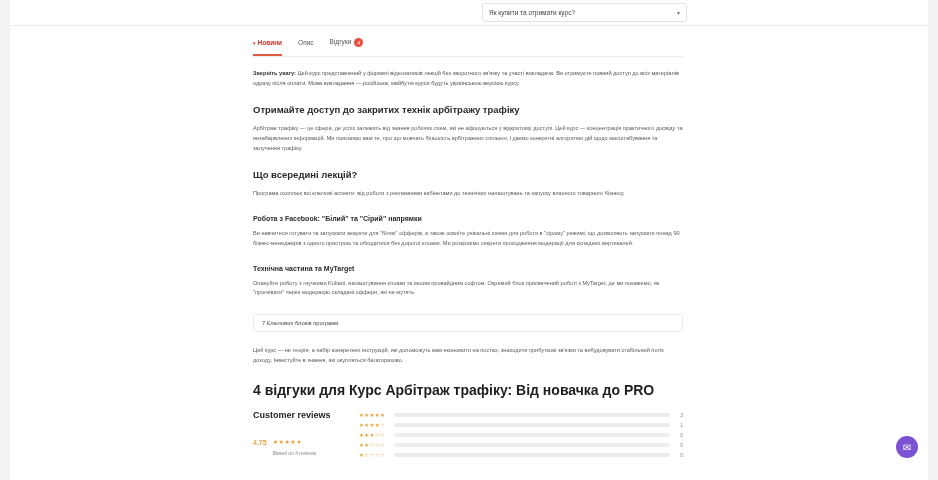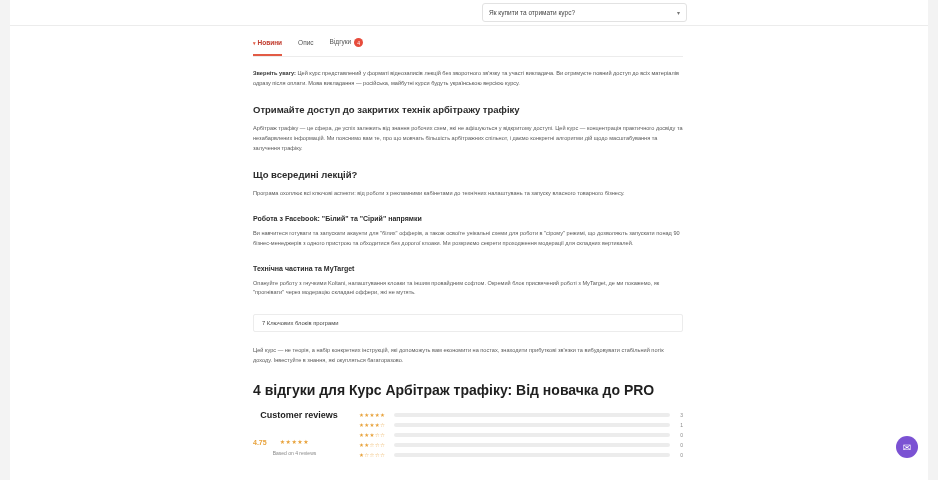--- a/index.html
+++ b/index.html
@@ -108,21 +108,21 @@
     margin: 0 0 14px 0;
     background: #fff;
   }
 
   
   h2.reviews-title {
     font-size: 14px; color: #1f1f1f; font-weight: bold;
     margin: 6px 0 12px 0;
   }
   .cr-wrap { display: flex; align-items: flex-start; gap: 14px; }
-  .cr-left { width: 92px; text-align: center; }
+  .cr-left { width: 92px; }
   .cr-head {
     font-size: 9px; color: #1f1f1f; font-weight: bold;
     margin-bottom: 10px;
   }
   .cr-score-box {
     display: flex; align-items: center; gap: 6px;
   }
   .cr-score {
     font-size: 7px; color: #e8a33d; font-weight: bold;
   }

